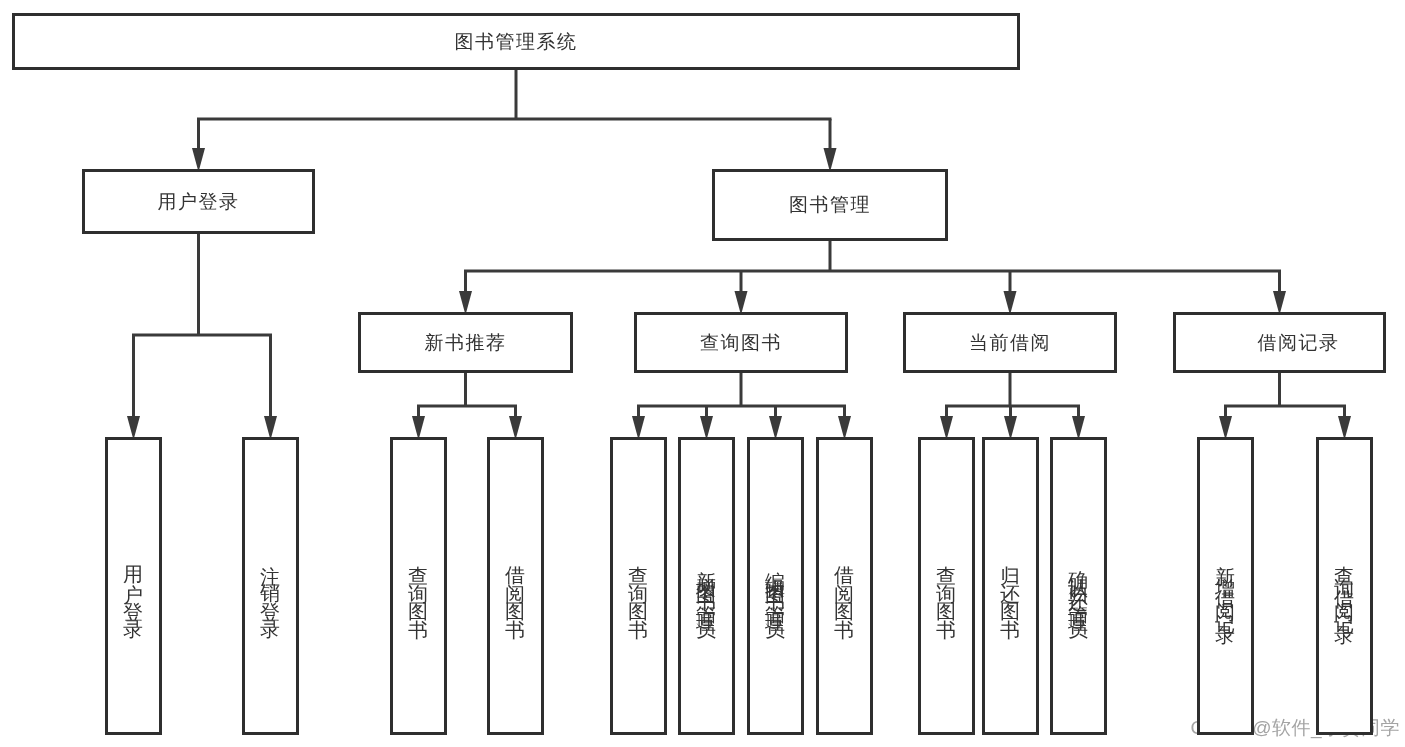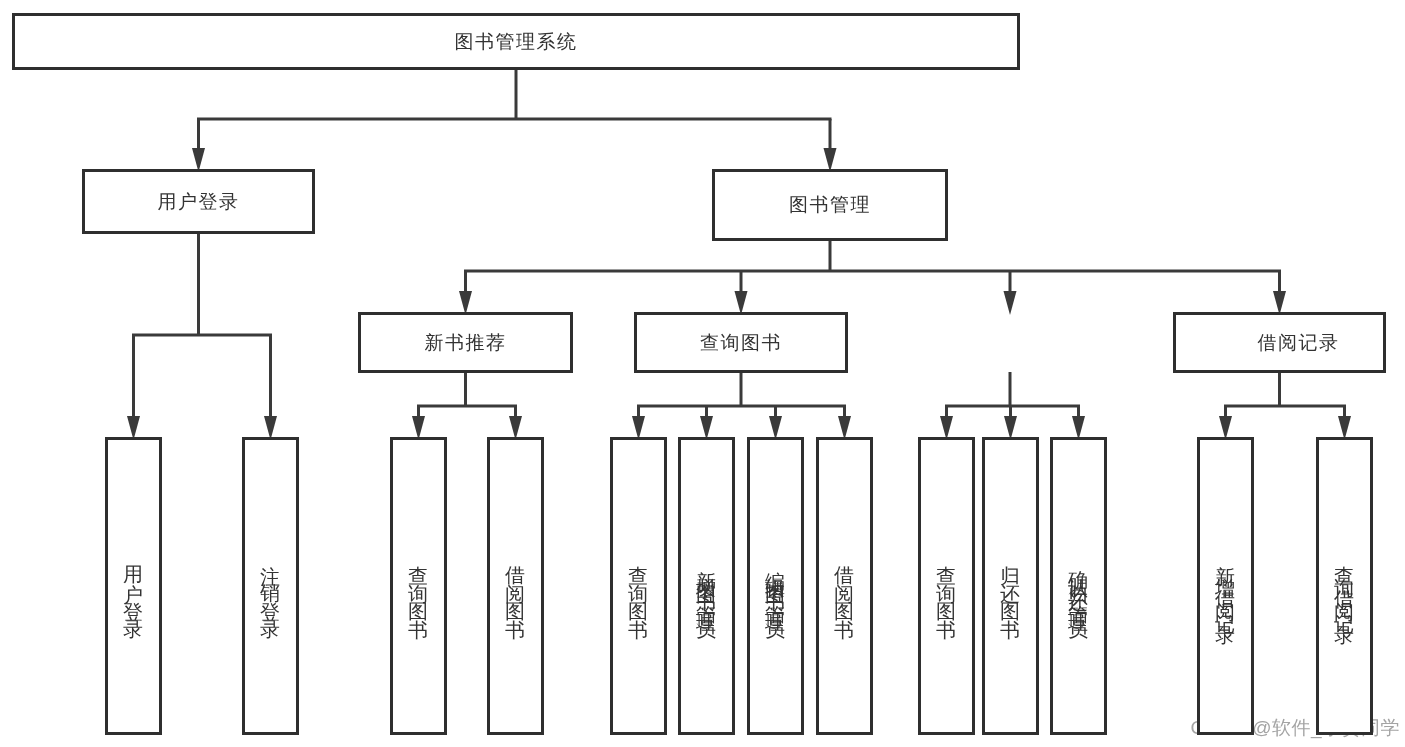--- a/index.html
+++ b/index.html
@@ -94,20 +94,21 @@
         <line x1="1344.5" y1="406" x2="1344.5" y2="420" stroke="#3a3a3a" stroke-width="3"></line>
         <polygon points="1338,416 1351,416 1344.5,440" fill="#3a3a3a"></polygon>
       </g>
     </svg>
   <div class="watermark" style="color: rgb(164, 164, 164);">CSDN @软件_小贺同学</div>
 <div class="node h" style="left: 12px; top: 13px; width: 1008px; height: 57px; border-color: rgb(47, 47, 47); color: rgb(51, 51, 51);">图书管理系统</div>
     <div class="node h" style="left: 82px; top: 169px; width: 233px; height: 65px; border-color: rgb(47, 47, 47); color: rgb(51, 51, 51);">用户登录</div>
     <div class="node h" style="left: 712px; top: 169px; width: 236px; height: 72px; border-color: rgb(47, 47, 47); color: rgb(51, 51, 51);">图书管理</div>
     <div class="node h" style="left: 358px; top: 312px; width: 215px; height: 61px; border-color: rgb(47, 47, 47); color: rgb(51, 51, 51); font-family: Liberation Serif, serif;">新书推荐</div>
     <div class="node h" style="left: 634px; top: 312px; width: 214px; height: 61px; border-color: rgb(47, 47, 47); color: rgb(51, 51, 51);">查询图书</div>
+    <div class="node h" style="left: 903px; top: 312px; width: 214px; height: 61px; border-color: rgb(47, 47, 47); color: rgb(51, 51, 51);">当前借阅</div>
     <div class="node h" style="left: 1173px; top: 312px; width: 213px; height: 61px; border-color: rgb(47, 47, 47); color: rgb(51, 51, 51); padding-left: 38px;">借阅记录</div>
     <div class="node v" style="left: 105px; top: 437px; width: 57px; height: 298px; border-color: rgb(47, 47, 47); color: rgb(51, 51, 51); letter-spacing: 18px;">用户登录</div>
     <div class="node v" style="left: 242px; top: 437px; width: 57px; height: 298px; border-color: rgb(47, 47, 47); color: rgb(51, 51, 51); letter-spacing: 18px;">注销登录</div>
     <div class="node v" style="left: 390px; top: 437px; width: 57px; height: 298px; border-color: rgb(47, 47, 47); color: rgb(51, 51, 51); letter-spacing: 18px;">查询图书</div>
     <div class="node v" style="left: 487px; top: 437px; width: 57px; height: 298px; border-color: rgb(47, 47, 47); color: rgb(51, 51, 51); letter-spacing: 18px;">借阅图书</div>
     <div class="node v" style="left: 610px; top: 437px; width: 57px; height: 298px; border-color: rgb(47, 47, 47); color: rgb(51, 51, 51); letter-spacing: 18px;">查询图书</div>
     <div class="node v" style="left: 678px; top: 437px; width: 57px; height: 298px; border-color: rgb(47, 47, 47); color: rgb(51, 51, 51); letter-spacing: 7px;">新增图书（管理员）</div>
     <div class="node v" style="left: 747px; top: 437px; width: 57px; height: 298px; border-color: rgb(47, 47, 47); color: rgb(51, 51, 51); letter-spacing: 7px;">编辑图书（管理员）</div>
     <div class="node v" style="left: 816px; top: 437px; width: 57px; height: 298px; border-color: rgb(47, 47, 47); color: rgb(51, 51, 51); letter-spacing: 18px;">借阅图书</div>
     <div class="node v" style="left: 918px; top: 437px; width: 57px; height: 298px; border-color: rgb(47, 47, 47); color: rgb(51, 51, 51); letter-spacing: 18px;">查询图书</div>

